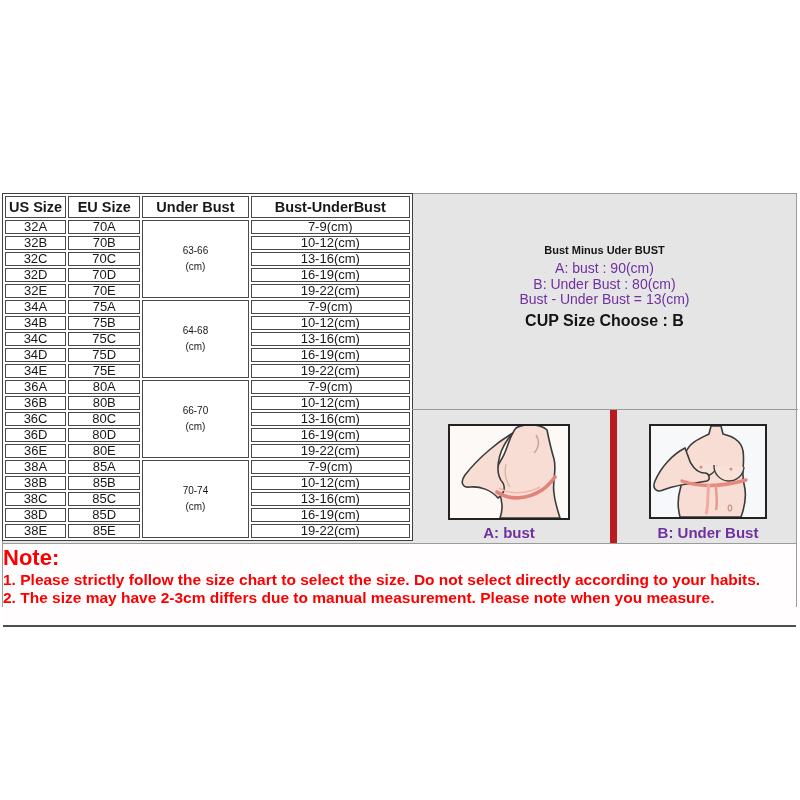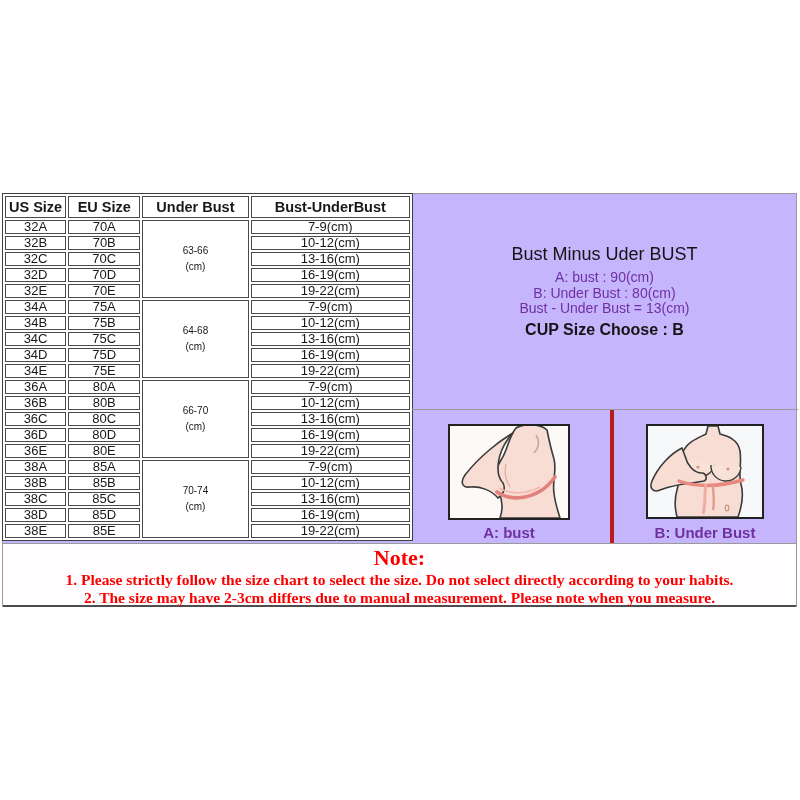--- a/index.html
+++ b/index.html
@@ -1,59 +1,59 @@
 <!DOCTYPE html>
 <html><head>
 <meta charset="utf-8">
 <style>
   * { margin:0; padding:0; box-sizing:border-box; }
   html,body { background:#ffffff; }
   body { font-family:"Liberation Sans", sans-serif; }
   .canvas { position:relative; width:800px; height:800px; background:#ffffff; overflow:hidden; }
 
   .sheet { position:absolute; left:2px; top:193px; width:795px; height:414px;
-           border:1px solid #9a9a9a; background:#c4b5fd; }
+           border:1px solid #9a9a9a; background:#e5e5e5; }
 
   
   table.size-table { position:absolute; left:-1px; top:-1px; width:411px;
     border-collapse:separate; border-spacing:2px; background:#ffffff;
     border:1px solid #3f3f3f; table-layout:fixed; }
   .size-table th, .size-table td { border:1px solid #4a4a4a; text-align:center;
     vertical-align:middle; color:#181818; overflow:hidden; }
   .size-table th { height:22px; font-size:14.5px; font-weight:bold; }
   .size-table td { height:14px; font-size:13px; line-height:12px; }
   .size-table td.merged { font-size:10px; line-height:16px; white-space:pre-line; }
 
   
   .example-cell { position:absolute; left:409px; top:0; width:385px; height:215px;
     text-align:center; padding-top:50px; }
-  .ex-title   { font-size:18px; font-weight:normal; color:#141414; margin-bottom:5px; }
+  .ex-title   { font-size:11px; font-weight:bold; color:#141414; margin-bottom:5px; }
   .ex-sub     { font-size:16.5px; font-weight:bold; color:#141414; margin-bottom:4px; }
   .ex-line    { font-size:14px; line-height:15.5px; color:#7030a0; }
   .ex-result  { font-size:16px; font-weight:bold; color:#141414; margin-top:4px; }
 
   
   .band { position:absolute; left:409px; top:215px; width:386px; height:134px;
     border-top:1px solid #9a9a9a; display:flex; }
   .fig-cell { position:relative; height:100%; }
   .fig-cell.a { width:198px; }
-  .fig-cell.b { flex:1; border-left:4px solid #b91c1c; }
+  .fig-cell.b { flex:1; border-left:7px solid #b91c1c; }
   .fig-box { position:absolute; top:14px; border:2px solid #222222; background:#ffffff; }
   .fig-cell.a .fig-box { left:36px; width:122px; height:96px; }
   .fig-cell.b .fig-box { left:32px; width:118px; height:95px; }
   .fig-caption { position:absolute; top:114px; text-align:center;
     font-size:15px; font-weight:bold; color:#7030a0; }
   .fig-cell.a .fig-caption { left:36px; width:122px; }
   .fig-cell.b .fig-caption { left:32px; width:118px; }
   .fig-box svg { display:block; }
 
   
-  .note-area { position:absolute; left:0; top:349px; width:100%; height:64px;
+  .note-area { position:absolute; left:0; top:349px; width:100%; height:84px;
     border-top:1px solid #9a9a9a; border-bottom:2px solid #4d4d4d;
-    text-align:center; background:#fffdfd;font-family:Liberation Serif, serif; }
+    text-align:left; background:#fffdfd; }
   .note-title { font-size:22px; font-weight:bold; color:#fb0000; line-height:26px; margin-top:1px; }
   .note-line  { font-size:15.5px; font-weight:bold; color:#fb0000; line-height:17.5px; }
 </style>
 </head>
 <body>
 
 <div class="canvas">
   <div class="sheet">
 
     <table class="size-table">

